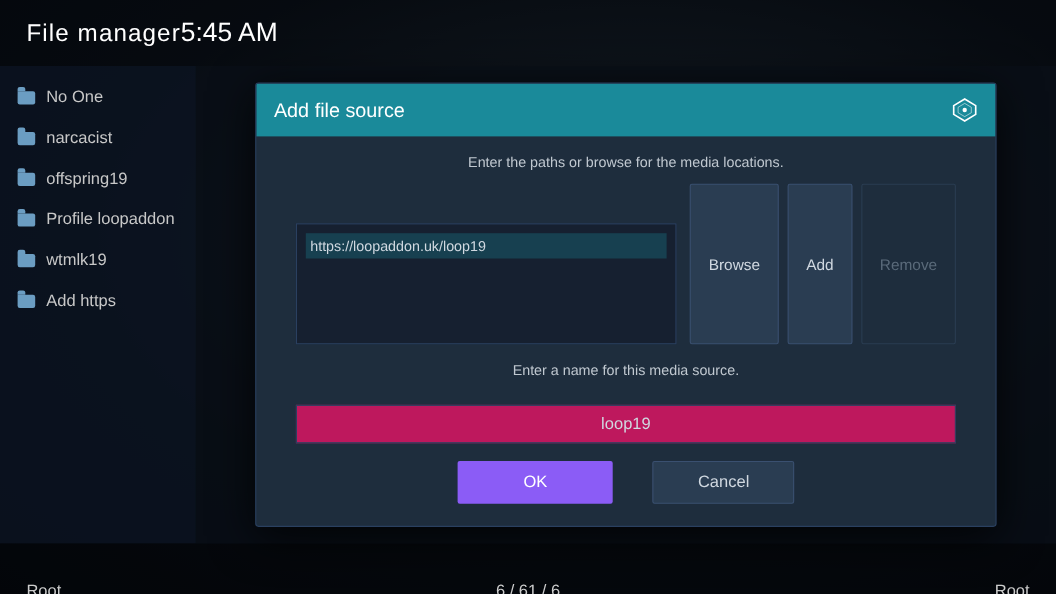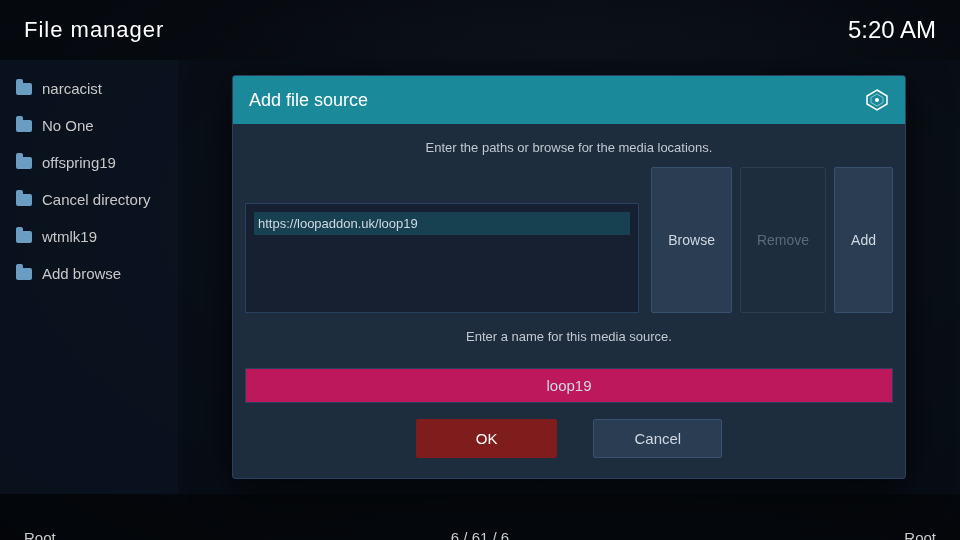--- a/index.html
+++ b/index.html
@@ -24,21 +24,21 @@
     
     .header {
       position: absolute;
       top: 0;
       left: 0;
       right: 0;
       height: 60px;
       background: rgba(0,0,0,0.5);
       display: flex;
       align-items: center;
-      justify-content: space-between;
+      justify-content: flex-start;
       padding: 4px 24px;
       z-index: 10;
     }
 
     .header-title {
       color: #ffffff;
       font-size: 22px;
       font-weight: 300;
       letter-spacing: 1px;
     }
@@ -162,21 +162,21 @@
       font-weight: 400;
     }
 
     
     .kodi-icon {
       width: 24px;
       height: 24px;
     }
 
     .dialog-body {
-      padding: 16px 12px 20px;
+      padding: 16px 36px 20px;
     }
 
     .dialog-instruction {
       color: #c0c8d0;
       font-size: 13px;
       text-align: center;
       margin-bottom: 12px;
     }
 
     .paths-row {
@@ -253,21 +253,21 @@
       margin-bottom: 16px;
     }
 
     .dialog-actions {
       display: flex;
       justify-content: center;
       gap: 20px;
     }
 
     .btn-ok {
-      background: #7f1d1d;
+      background: #8b5cf6;
       color: #ffffff;
       border: none;
       padding: 10px 60px;
       font-size: 15px;
       cursor: pointer;
       border-radius: 2px;
       min-width: 130px;
     }
 
     .btn-cancel {
@@ -282,47 +282,47 @@
       margin-left: 16px;
     }
   </style>
 </head>
 <body>
 
 <div class="bg-overlay"></div>
 
 <div class="header">
   <span class="header-title">File manager</span>
-  <span class="header-time">5:20 AM</span>
+  <span class="header-time">5:45 AM</span>
 </div>
 
 <div class="sidebar">
   <div class="sidebar-item">
     <div class="folder-icon"></div>
+    <span>No One</span>
+  </div>
+  <div class="sidebar-item">
+    <div class="folder-icon"></div>
     <span>narcacist</span>
   </div>
   <div class="sidebar-item">
     <div class="folder-icon"></div>
-    <span>No One</span>
-  </div>
-  <div class="sidebar-item">
-    <div class="folder-icon"></div>
     <span>offspring19</span>
   </div>
   <div class="sidebar-item">
     <div class="folder-icon"></div>
-    <span>Cancel directory</span>
+    <span>Profile loopaddon</span>
   </div>
   <div class="sidebar-item">
     <div class="folder-icon"></div>
     <span>wtmlk19</span>
   </div>
   <div class="sidebar-item">
     <div class="folder-icon"></div>
-    <span>Add browse</span>
+    <span>Add https</span>
   </div>
 </div>
 
 <div class="main-content">
 
   <div class="modal-overlay">
     <div class="dialog">
 
       <div class="dialog-header">
         <span class="dialog-title">Add file source</span>
@@ -335,22 +335,22 @@
 
       <div class="dialog-body">
         <p class="dialog-instruction">Enter the paths or browse for the media locations.</p>
 
         <div class="paths-row">
           <div class="paths-list">
             <div class="path-item selected">https://loopaddon.uk/loop19</div>
           </div>
           <div class="paths-buttons">
             <button class="btn btn-secondary">Browse</button>
+            <button class="btn btn-secondary">Add</button>
             <button class="btn btn-disabled">Remove</button>
-            <button class="btn btn-secondary">Add</button>
           </div>
         </div>
 
         <p class="name-label">Enter a name for this media source.</p>
         <input class="name-input" type="text" value="loop19" style="">
 
         <div class="dialog-actions">
           <button class="btn-ok">OK</button>
           <button class="btn-cancel">Cancel</button>
         </div>

